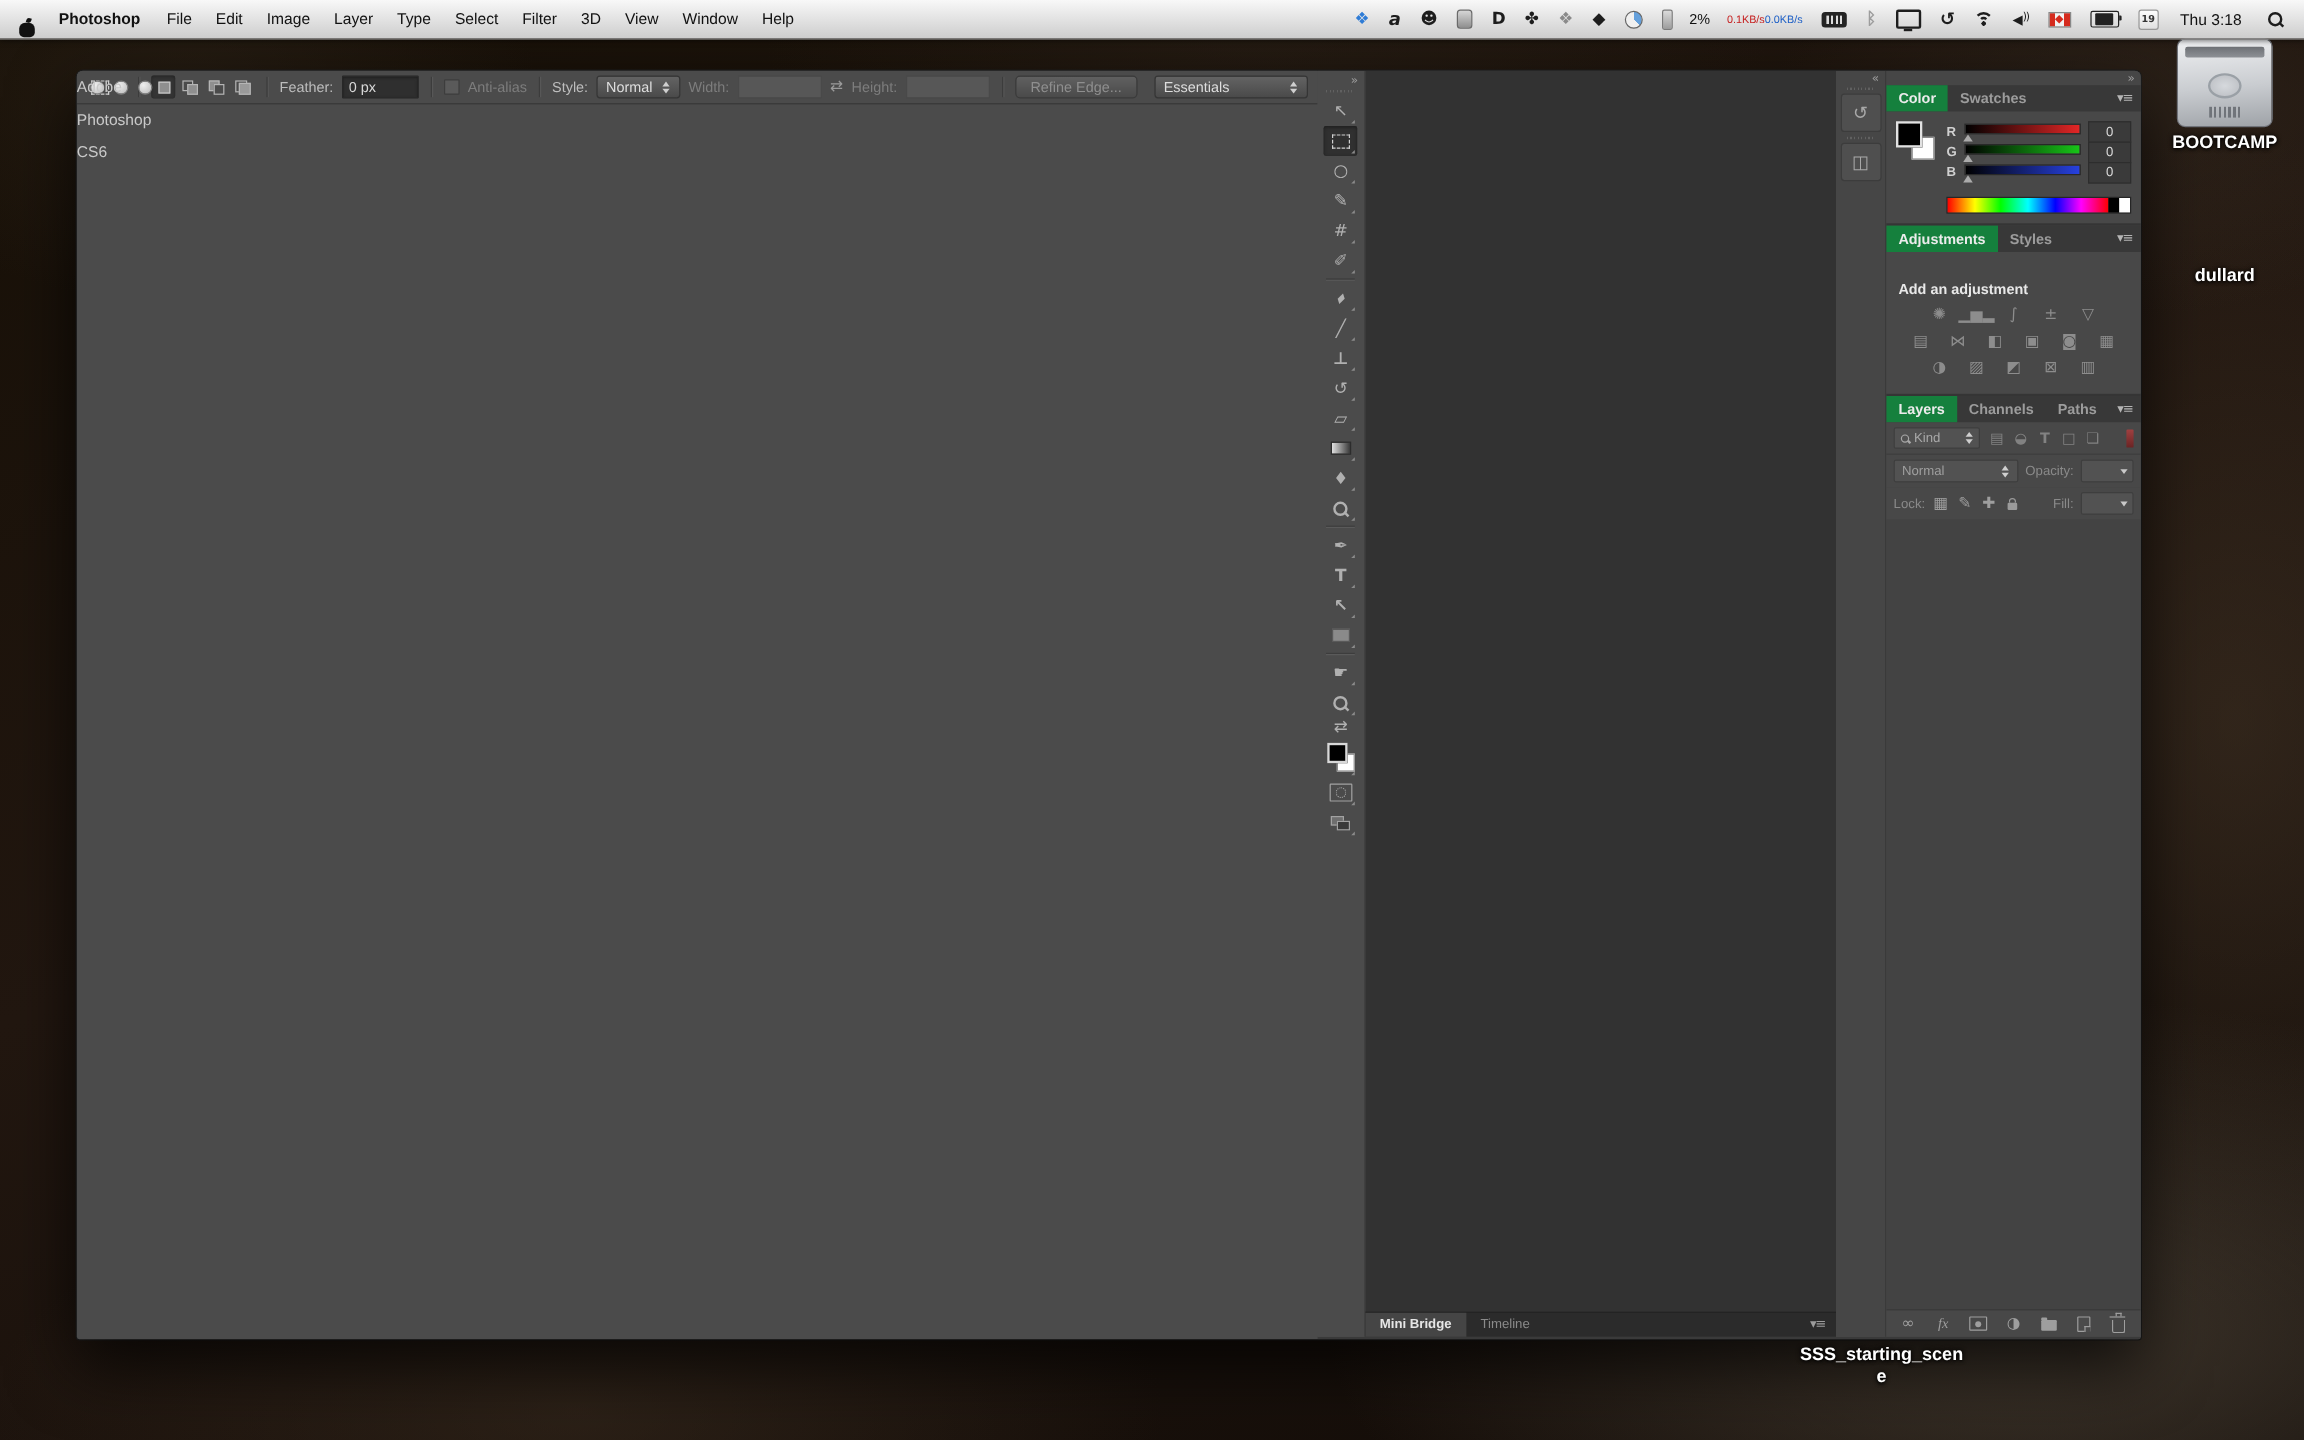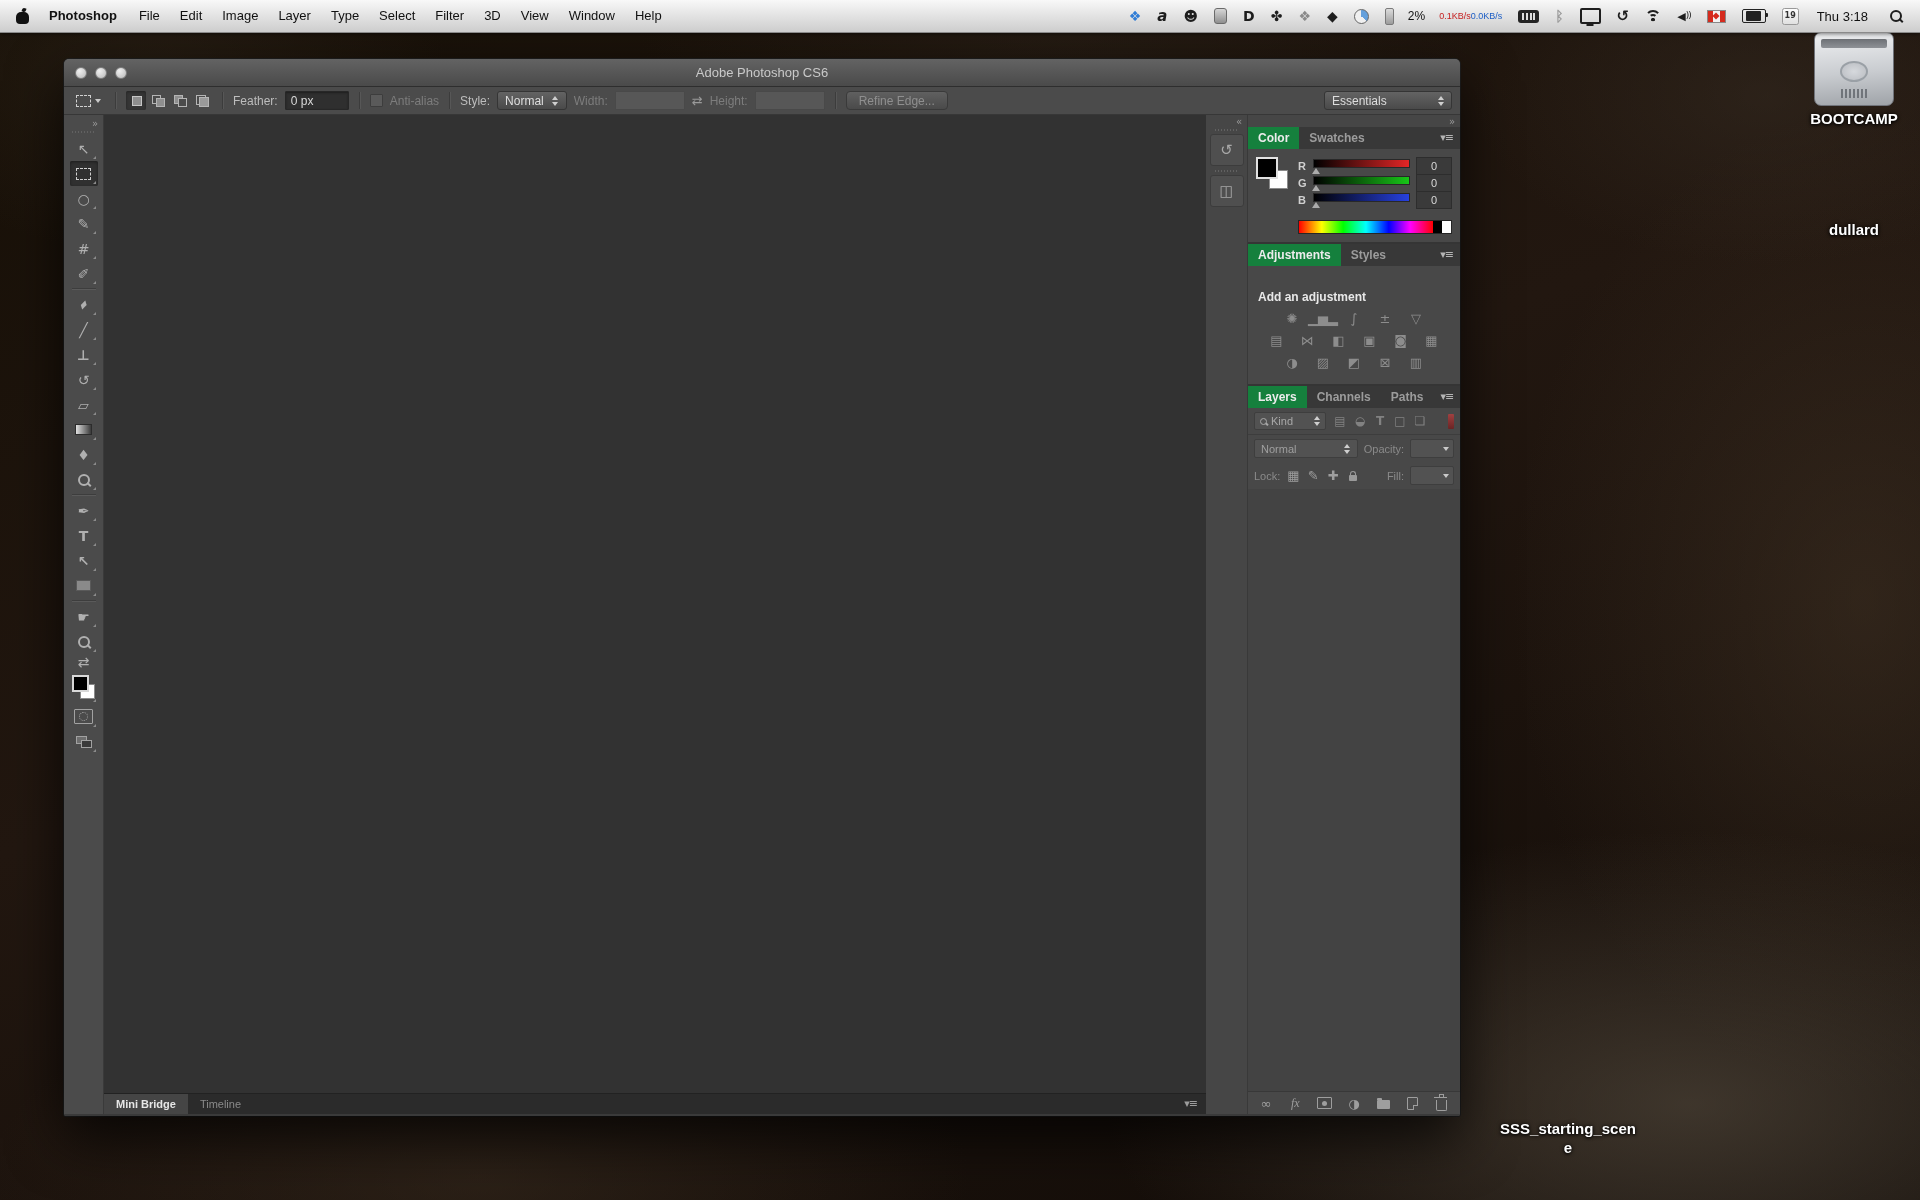--- a/index.html
+++ b/index.html
@@ -8,21 +8,21 @@
     background:
       radial-gradient(420px 240px at 92% 8%, rgba(58,48,38,.45), transparent 70%),
       radial-gradient(900px 420px at 88% 92%, rgba(96,86,72,.55), transparent 65%),
       radial-gradient(500px 700px at 97% 50%, rgba(70,55,40,.5), transparent 70%),
       radial-gradient(700px 300px at 25% 98%, rgba(64,50,36,.45), transparent 70%),
       radial-gradient(420px 260px at 8% 6%, rgba(60,48,36,.35), transparent 70%),
       radial-gradient(600px 280px at 55% 2%, rgba(48,38,28,.4), transparent 70%),
       linear-gradient(160deg,#171007 0%,#221710 45%,#120c08 100%);}
 
   
-  #menubar{position:absolute;left:0;top:0;width:100%;height:22px;display:flex;align-items:center;
+  #menubar{position:absolute;left:0;top:0;width:100%;height:22px;display:flex;align-items:flex-start;
     background:linear-gradient(#f8f8f8,#cdcdcd);border-bottom:1px solid #8a8a8a;font-size:13px;color:#111;
     box-shadow:0 1px 4px rgba(0,0,0,.5);z-index:50;padding:16px 6px;box-sizing:border-box}
   .apple-shape{width:13px;height:15px;position:relative;margin:0 8px 0 10px;cursor:default}
   .apple-shape::before{content:"";position:absolute;inset:3px 0 0 0;background:#111;border-radius:5px 5px 4px 4px}
   .apple-shape::after{content:"";position:absolute;top:-1px;left:6px;width:4px;height:4px;background:#111;border-radius:60% 0 60% 0;transform:rotate(18deg)}
   .menus{display:flex;align-items:center;height:100%}
   .mitem{padding:0 10px;line-height:22px}
   .mitem.bold{font-weight:bold;padding:0 12px}
   .mstatus{margin-left:auto;display:flex;align-items:center;height:100%;gap:0}
   .sicons{display:flex;align-items:center;height:100%}
@@ -55,22 +55,22 @@
   .shape-calendar{width:15px;height:15px;background:linear-gradient(#fdfdfd,#e0e0e0);border:1px solid #999;border-radius:2.5px;font-size:8px;color:#333;font-weight:bold;display:flex;align-items:center;justify-content:center}
   .shape-magnifier{width:8px;height:8px;border:2px solid currentColor;border-radius:50%;position:relative;box-sizing:content-box}
   .shape-magnifier::after{content:"";position:absolute;width:2px;height:5px;background:currentColor;transform:rotate(-45deg);right:-2px;bottom:-3px}
   .cpu{font-size:12px;padding:0 6px}
   .net{display:flex;flex-direction:row;justify-content:center;font-size:9px;line-height:10px;padding:0 8px;text-align:right}
   .net .up{color:#c62121}.net .down{color:#1d5fc6}
   .clock{font-size:13px;padding:0 10px}
   .sp{color:#1d1d1d;margin:0 4px}
 
   
-  #pswindow{position:absolute;left:64px;top:59px;width:1396px;height:1057px;background:#4b4b4b;border-radius:5px 5px 2px 2px;
-    box-shadow:0 22px 55px rgba(0,0,0,.75),0 0 0 1px #1f1f1f;display:flex;flex-direction:column;overflow:hidden}
+  #pswindow{position:absolute;left:64px;top:59px;width:1720px;height:1057px;background:#4b4b4b;border-radius:5px 5px 2px 2px;
+    box-shadow:0 22px 55px rgba(0,0,0,.75),0 0 0 1px #1f1f1f;display:flex;flex-direction:row;overflow:hidden}
   #titlebar{height:27px;background:linear-gradient(#636363,#4a4a4a);border-bottom:1px solid #2e2e2e;position:relative;flex:none}
   .lights{position:absolute;left:11px;top:8px;display:flex;gap:8px}
   .light{width:12px;height:12px;border-radius:50%;background:radial-gradient(circle at 35% 30%,#efefef,#b9b9b9);border:1px solid #7e7e7e;box-sizing:border-box}
   #wtitle{position:absolute;left:0;right:0;text-align:center;line-height:27px;font-size:13px;color:#c9c9c9}
 
   
   #optionsbar{height:27px;background:#4b4b4b;border-bottom:1px solid #373737;display:flex;align-items:center;padding:0 8px;gap:7px;font-size:12px;color:#b8b8b8;flex:none}
   .sep{width:1px;height:17px;background:#3c3c3c;box-shadow:1px 0 0 #575757;margin:0 3px}
   .preset{display:flex;align-items:center;gap:4px;padding:2px 4px}
   .shape-marquee{width:13px;height:10px;border:1px dashed #d0d0d0;display:inline-block}

